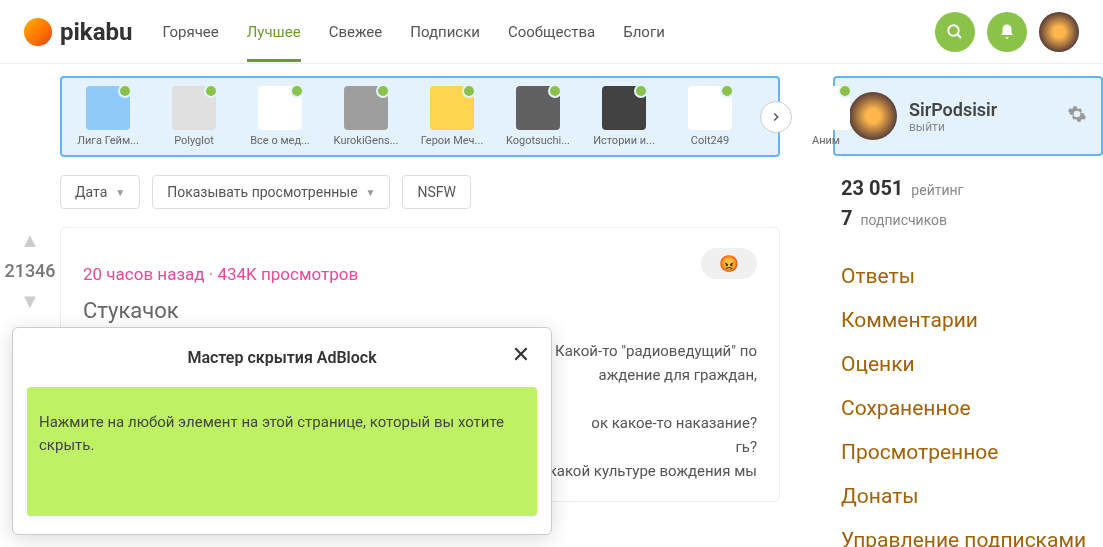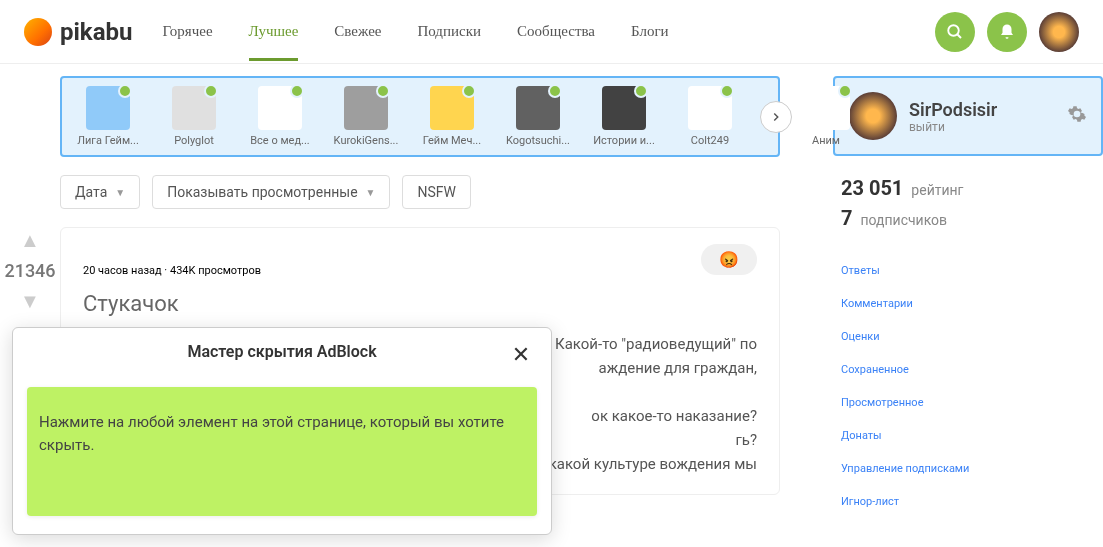--- a/index.html
+++ b/index.html
@@ -1,20 +1,20 @@
 <!DOCTYPE html>
 <html><head>
 <meta charset="utf-8">
 <style>
 * { margin: 0; padding: 0; box-sizing: border-box; }
 body { font-family: -apple-system, BlinkMacSystemFont, "Segoe UI", Roboto, Arial, sans-serif; background: #fff; color: #333; width: 1103px; height: 547px; overflow: hidden; position: relative; }
 .header { display: flex; align-items: center; padding: 0 24px; height: 64px; border-bottom: 1px solid #eee; }
 .logo { display: flex; align-items: center; font-size: 24px; font-weight: 700; color: #333; margin-right: 30px; }
 .logo-icon { width: 28px; height: 28px; margin-right: 8px; border-radius: 50%; background: linear-gradient(135deg, #ffb300 0%, #ff6f00 60%, #d84315 100%); }
-.nav { display: flex; gap: 36px; font-family: Liberation Serif, serif; }
+.nav { display: flex; gap: 28px; }
 .nav-item { color: #555; font-size: 15px; cursor: pointer; padding: 20px 0; position: relative; }
 .nav-item.active { color: #6c9b2f; }
 .nav-item.active::after { content: ''; position: absolute; bottom: -1px; left: 0; right: 0; height: 3px; background: #6c9b2f; }
 .header-right { margin-left: auto; display: flex; gap: 12px; align-items: center; }
 .circle-btn { width: 40px; height: 40px; border-radius: 50%; display: flex; align-items: center; justify-content: center; cursor: pointer; }
 .circle-btn.green { background: #8bc34a; color: #fff; }
 .avatar-header { width: 40px; height: 40px; border-radius: 50%; background: radial-gradient(circle, #ffb74d 20%, #5d4037 70%); }
 .main { display: flex; }
 .content-wrap { flex: 1; display: flex; }
 .vote-col { width: 60px; padding-top: 160px; text-align: center; }
@@ -29,38 +29,38 @@
 .story-label { font-size: 11px; color: #666; white-space: nowrap; overflow: hidden; text-overflow: ellipsis; }
 .story-next { width: 32px; height: 32px; border-radius: 50%; background: #fff; border: 1px solid #ccc; display: flex; align-items: center; justify-content: center; cursor: pointer; flex-shrink: 0; margin-left: auto; }
 .filters { display: flex; gap: 12px; margin: 18px 0; }
 .filter-btn { border: 1px solid #ddd; border-radius: 4px; padding: 8px 14px; font-size: 14px; color: #555; cursor: pointer; display: flex; align-items: center; gap: 8px; }
 .chev { font-size: 10px; color: #999; }
 .post { border: 1px solid #eee; border-radius: 6px; padding: 18px 22px; }
 .post-head { display: flex; align-items: center; gap: 10px; }
 .post-ava { width: 28px; height: 28px; border-radius: 50%; background: radial-gradient(circle, #4caf50 30%, #2e7d32 70%); }
 .post-author { font-weight: 600; color: #333; font-size: 15px; }
 .post-menu { margin-left: auto; color: #aaa; font-size: 20px; letter-spacing: 2px; cursor: pointer; }
-.post-meta { color: #000000; font-size: 11px; margin-top: 18px; }
+.post-meta { color: #ec4899; font-size: 17px; margin-top: 18px; }
 .post-react { float: right; background: #f0f0f0; border-radius: 20px; padding: 6px 18px; margin-top: -4px; cursor: pointer; }
 .post-title { font-size: 22px; color: #666; margin-top: 14px; }
 .post-body { color: #555; font-size: 15px; line-height: 1.6; margin-top: 16px; }
 .sidebar { width: 290px; padding: 12px 0 0 20px; }
 .user-box { background: #e3f2fd; border: 2px solid #64b5f6; border-radius: 4px; padding: 14px; display: flex; align-items: center; gap: 12px; margin-bottom: 20px; }
 .user-ava { width: 48px; height: 48px; border-radius: 50%; background: radial-gradient(circle, #ffb74d 20%, #5d4037 70%); }
 .user-name { font-size: 18px; font-weight: 600; color: #444; }
 .user-logout { font-size: 12px; color: #888; cursor: pointer; }
 .user-gear { margin-left: auto; color: #999; cursor: pointer; font-size: 20px; }
 .stats { padding: 0 8px 18px; }
 .stat-row { display: flex; align-items: baseline; gap: 8px; margin-bottom: 6px; }
 .stat-num { font-size: 20px; font-weight: 700; color: #333; }
 .stat-label { color: #888; font-size: 14px; }
 .side-menu { padding: 0 8px; }
-.side-item { padding: 10px 0; color: #3b82f6; font-size: 11px; cursor: pointer; }
+.side-item { padding: 10px 0; color: #a16207; font-size: 21px; cursor: pointer; }
 .modal { position: absolute; left: 12px; bottom: 12px; width: 540px; background: #fff; border: 1px solid #ccc; border-radius: 6px; box-shadow: 0 4px 20px rgba(0,0,0,0.15); }
-.modal-head { display: flex; align-items: flex-start; padding: 14px 18px; }
+.modal-head { display: flex; align-items: flex-end; padding: 14px 18px; }
 .modal-title { flex: 1; text-align: center; font-size: 16px; font-weight: 600; color: #333; }
 .modal-close { font-size: 22px; cursor: pointer; color: #333; width: 24px; text-align: center; }
 .modal-body { background: #bef264; margin: 6px 14px 18px; padding: 24px 12px 60px; border-radius: 4px; box-shadow: 0 1px 4px rgba(0,0,0,0.08); font-size: 15px; color: #444; line-height: 1.5; }
 </style>
 </head>
 <body>
 
 <div class="header">
   <div class="logo">
     <div class="logo-icon"></div>
@@ -111,21 +111,21 @@
         <div class="story">
             <div class="story-pic" style="background:#fff"></div>
             <div class="story-label">Все о мед...</div>
           </div>
         <div class="story">
             <div class="story-pic" style="background:#9e9e9e"></div>
             <div class="story-label">KurokiGens...</div>
           </div>
         <div class="story">
             <div class="story-pic" style="background:#ffd54f"></div>
-            <div class="story-label">Гейм Меч...</div>
+            <div class="story-label">Герои Меч...</div>
           </div>
         <div class="story">
             <div class="story-pic" style="background:#616161"></div>
             <div class="story-label">Kogotsuchi...</div>
           </div>
         <div class="story">
             <div class="story-pic" style="background:#424242"></div>
             <div class="story-label">Истории и...</div>
           </div>
         <div class="story">

